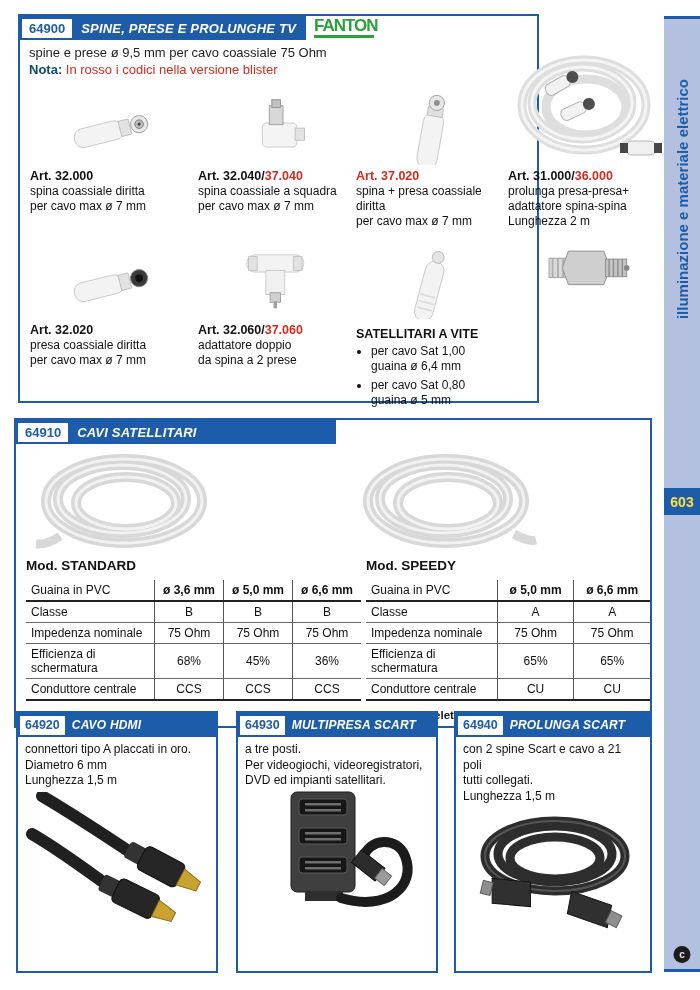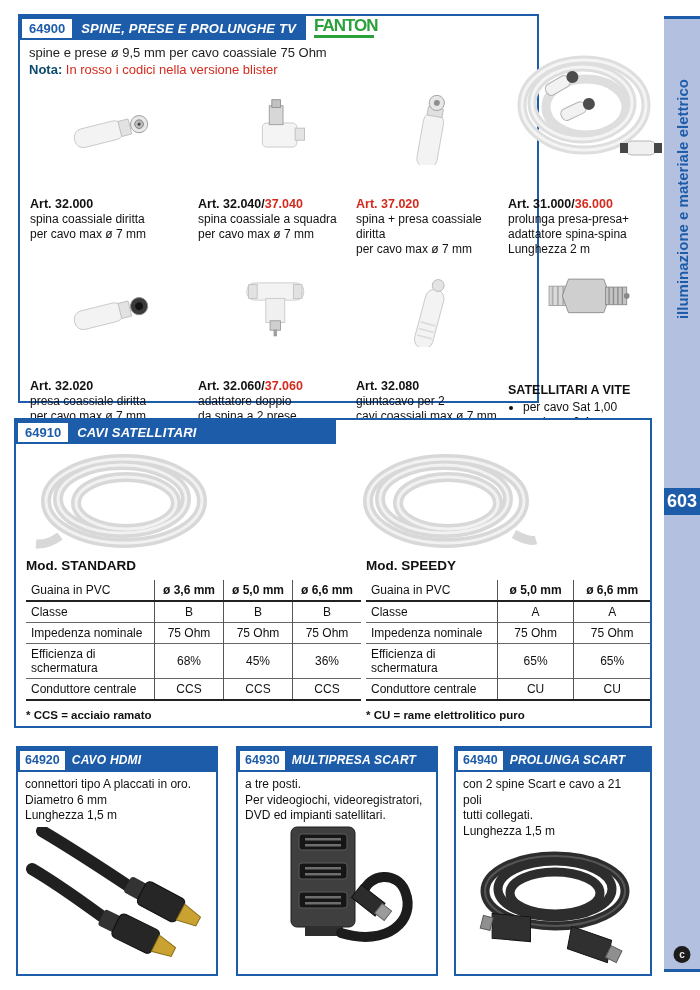--- a/index.html
+++ b/index.html
@@ -20,21 +20,21 @@
   .fanton-line { height:3px; background:#2aa13a; margin-top:1px; width:60px; }
   .desc { padding:5px 9px 0; font-size:13px; color:#222; line-height:1.3; }
   .nota-line { font-size:13px; line-height:1.3; }
   .nota-lbl { color:#0c4a6e; font-weight:bold; }
   .nota-txt { color:#d42b1e; }
   .pgrid { display:grid; grid-template-columns:168px 158px 152px 1fr; padding:2px 6px 0 10px; }
   .photo { display:flex; align-items:flex-end; justify-content:center; overflow:visible; }
   .ph-r1 { height:84px; }
   .ph-r2 { height:86px; }
   .tall-photo svg { margin-top:-30px; }
-  .cap { font-size:12px; line-height:1.25; color:#111; padding-top:4px; min-height:68px; box-sizing:border-box;margin-top:28px; }
+  .cap { font-size:12px; line-height:1.25; color:#111; padding-top:4px; min-height:68px; box-sizing:border-box; }
   .art { font-size:12.5px; font-weight:bold; color:#111; }
   .red { color:#d42b1e; }
   .conn-head { font-size:12.5px; font-weight:bold; color:#111; padding-top:4px; }
   .conn-list { margin:2px 0 0; padding-left:15px; font-size:12px; line-height:1.25; color:#111; }
   .conn-list li { margin-bottom:4px; }
 
   
   #sec-cavi { left:14px; top:418px; width:638px; height:310px; }
   #sec-cavi .hdr { width:320px; }
   .coil1 { position:absolute; left:16px; top:28px; }
@@ -53,37 +53,37 @@
   .spec-table tr.head td.lbl { font-weight:normal; }
   .spec-table tr.r + tr.r td { border-top:1px solid #666; }
   .spec-table tr.r:last-child td { border-bottom:2px solid #222; }
   #tbl-std .lbl { width:118px; } #tbl-std .val { width:58px; }
   #tbl-spd .lbl { width:124px; } #tbl-spd .val { width:68px; }
   .fnote { position:absolute; font-size:11.5px; font-weight:bold; color:#111; }
   #fn-std { left:10px; top:289px; }
   #fn-spd { left:350px; top:289px; }
 
   
-  .bbox { top:746px; height:230px; }
+  .bbox { top:711px; height:262px; }
   #sec-hdmi { left:16px; width:202px; }
   #sec-multi { left:236px; width:202px; }
   #sec-scart { left:454px; width:198px; }
   .bbox .hdr { width:100%; gap:7px; }
   .bbox .hdr-title { font-size:12px; }
   .bbox .chip { font-size:12.5px; padding:1px 5px; }
   .bdesc { padding:5px 7px 0; font-size:12px; line-height:1.3; color:#111; }
   .bphoto { display:flex; align-items:center; justify-content:center; height:138px; }
 
   
   #sidebar { position:absolute; left:664px; top:16px; width:36px; height:956px;
     background:#b4c0e0; border-top:3px solid #1d5ca9; border-bottom:3px solid #1d5ca9; box-sizing:border-box; }
   .side-label { position:absolute; top:60px; left:50%; transform:translateX(-50%) rotate(180deg);
     writing-mode:vertical-rl; color:#1d5ca9; font-weight:bold; font-size:15px; white-space:nowrap; }
   .page-badge { position:absolute; top:469px; left:0; width:100%; height:27px; background:#1d5ca9;
-    color:#ffffff; font-weight:bold; font-size:18px; display:flex; align-items:center; justify-content:center; }
+    color:#fde047; font-weight:bold; font-size:14px; display:flex; align-items:center; justify-content:center; }
   .corner-mark { position:absolute; bottom:6px; left:50%; transform:translateX(-50%);
     width:17px; height:17px; background:#1c1c1c; border-radius:50%; color:#e8e8e8;
     font-size:10px; font-weight:bold; display:flex; align-items:center; justify-content:center; }
 </style>
 </head>
 <body>
 
 <div class="box" id="sec-spine">
   <div class="hdr">
     <span class="chip">64900</span>
@@ -231,26 +231,20 @@
     <div class="cap">
       <div class="art"><span>Art. 32.020</span><span class="red"></span></div>
       <div>presa coassiale diritta</div>
       <div>per cavo max ø 7 mm</div>
       <div></div>
     </div>
     <div class="cap">
       <div class="art"><span>Art. 32.060/</span><span class="red">37.060</span></div>
       <div>adattatore doppio</div>
       <div>da spina a 2 prese</div>
-      <div></div>
-    </div>
-    <div class="cap">
-      <div class="art"><span>Art. 32.080</span><span class="red"></span></div>
-      <div>giuntacavo per 2</div>
-      <div>cavi coassiali max ø 7 mm</div>
       <div></div>
     </div>
     <div class="cap">
       <div class="conn-head">SATELLITARI A VITE</div>
       <ul class="conn-list">
         <li><span>per cavo Sat 1,00</span><br><span>guaina ø 6,4 mm</span></li>
         <li><span>per cavo Sat 0,80</span><br><span>guaina ø 5 mm</span></li>
       </ul>
     </div>
   </div>

